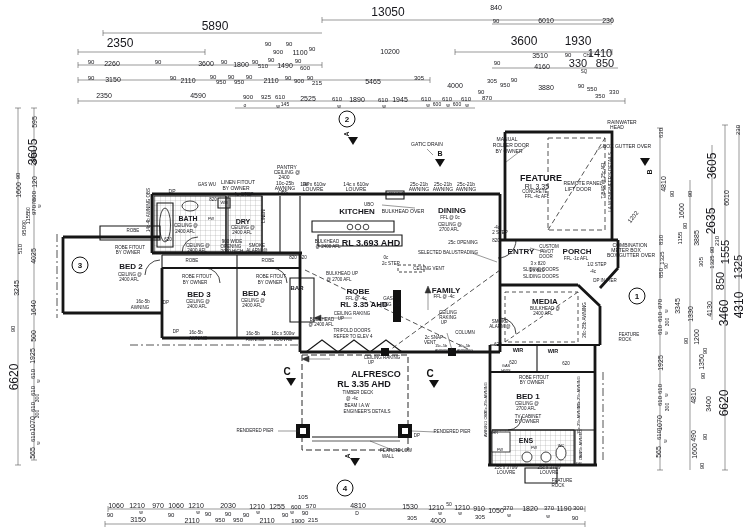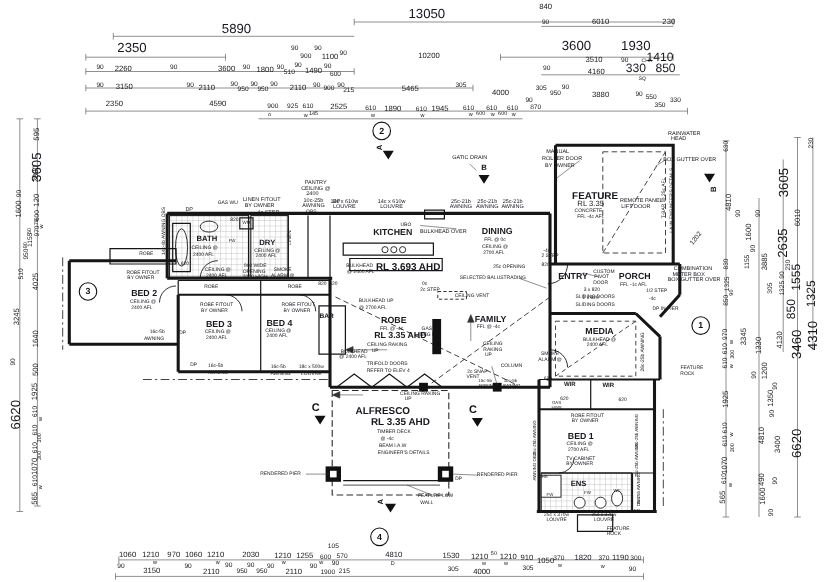--- a/index.html
+++ b/index.html
@@ -531,21 +531,21 @@
       <span class="lbl" style="left: 494px; top: 434px; font-size: 3.8px; transform: translate(-50%, -50%);">SHR</span>
       <span class="lbl" style="left: 500px; top: 450px; font-size: 4px; transform: translate(-50%, -50%);">FW</span>
       <span class="lbl" style="left: 534px; top: 448px; font-size: 4px; transform: translate(-50%, -50%);">FW</span>
       <span class="lbl" style="left: 561px; top: 446px; font-size: 4px; transform: translate(-50%, -50%);">WC</span>
       <span class="lbl" style="left: 506px; top: 468px; font-size: 4.5px; transform: translate(-50%, -50%);">25c x 370w</span>
       <span class="lbl" style="left: 506px; top: 473px; font-size: 4.5px; transform: translate(-50%, -50%);">LOUVRE</span>
       <span class="lbl" style="left: 549px; top: 468px; font-size: 4.5px; transform: translate(-50%, -50%);">25c x 370w</span>
       <span class="lbl" style="left: 549px; top: 473px; font-size: 4.5px; transform: translate(-50%, -50%);">LOUVRE</span>
       <span class="lbl" style="left: 562px; top: 481px; font-size: 4.5px; transform: translate(-50%, -50%);">FEATURE</span>
       <span class="lbl" style="left: 558px; top: 486px; font-size: 4.5px; transform: translate(-50%, -50%);">ROCK</span>
-      <span class="lbl" style="left: 348px; top: 374px; font-size: 9px; font-weight: 700; transform: translate(-50%, -50%);">ALFRESCO</span>
+      <span class="lbl" style="left: 376px; top: 374px; font-size: 9px; font-weight: 700; transform: translate(-50%, -50%);">ALFRESCO</span>
       <span class="lbl" style="left: 364px; top: 384px; font-size: 9px; font-weight: 700; transform: translate(-50%, -50%);">RL 3.35 AHD</span>
       <span class="lbl" style="left: 358px; top: 393px; font-size: 4.5px; transform: translate(-50%, -50%);">TIMBER DECK</span>
       <span class="lbl" style="left: 352px; top: 399px; font-size: 4.5px; transform: translate(-50%, -50%);">@ -4c</span>
       <span class="lbl" style="left: 357px; top: 406px; font-size: 4.5px; transform: translate(-50%, -50%);">BEAM I.A.W</span>
       <span class="lbl" style="left: 367px; top: 412px; font-size: 4.5px; transform: translate(-50%, -50%);">ENGINEER'S DETAILS</span>
       <span class="lbl" style="left: 382px; top: 358px; font-size: 4.5px; transform: translate(-50%, -50%);">CEILING RAKING</span>
       <span class="lbl" style="left: 371px; top: 363px; font-size: 4.5px; transform: translate(-50%, -50%);">UP</span>
       <span class="lbl" style="left: 255px; top: 431px; font-size: 4.5px; transform: translate(-50%, -50%);">RENDERED PIER</span>
       <span class="lbl" style="left: 452px; top: 432px; font-size: 4.5px; transform: translate(-50%, -50%);">RENDERED PIER</span>
       <span class="lbl" style="left: 417px; top: 436px; font-size: 4.5px; transform: translate(-50%, -50%);">DP</span>

